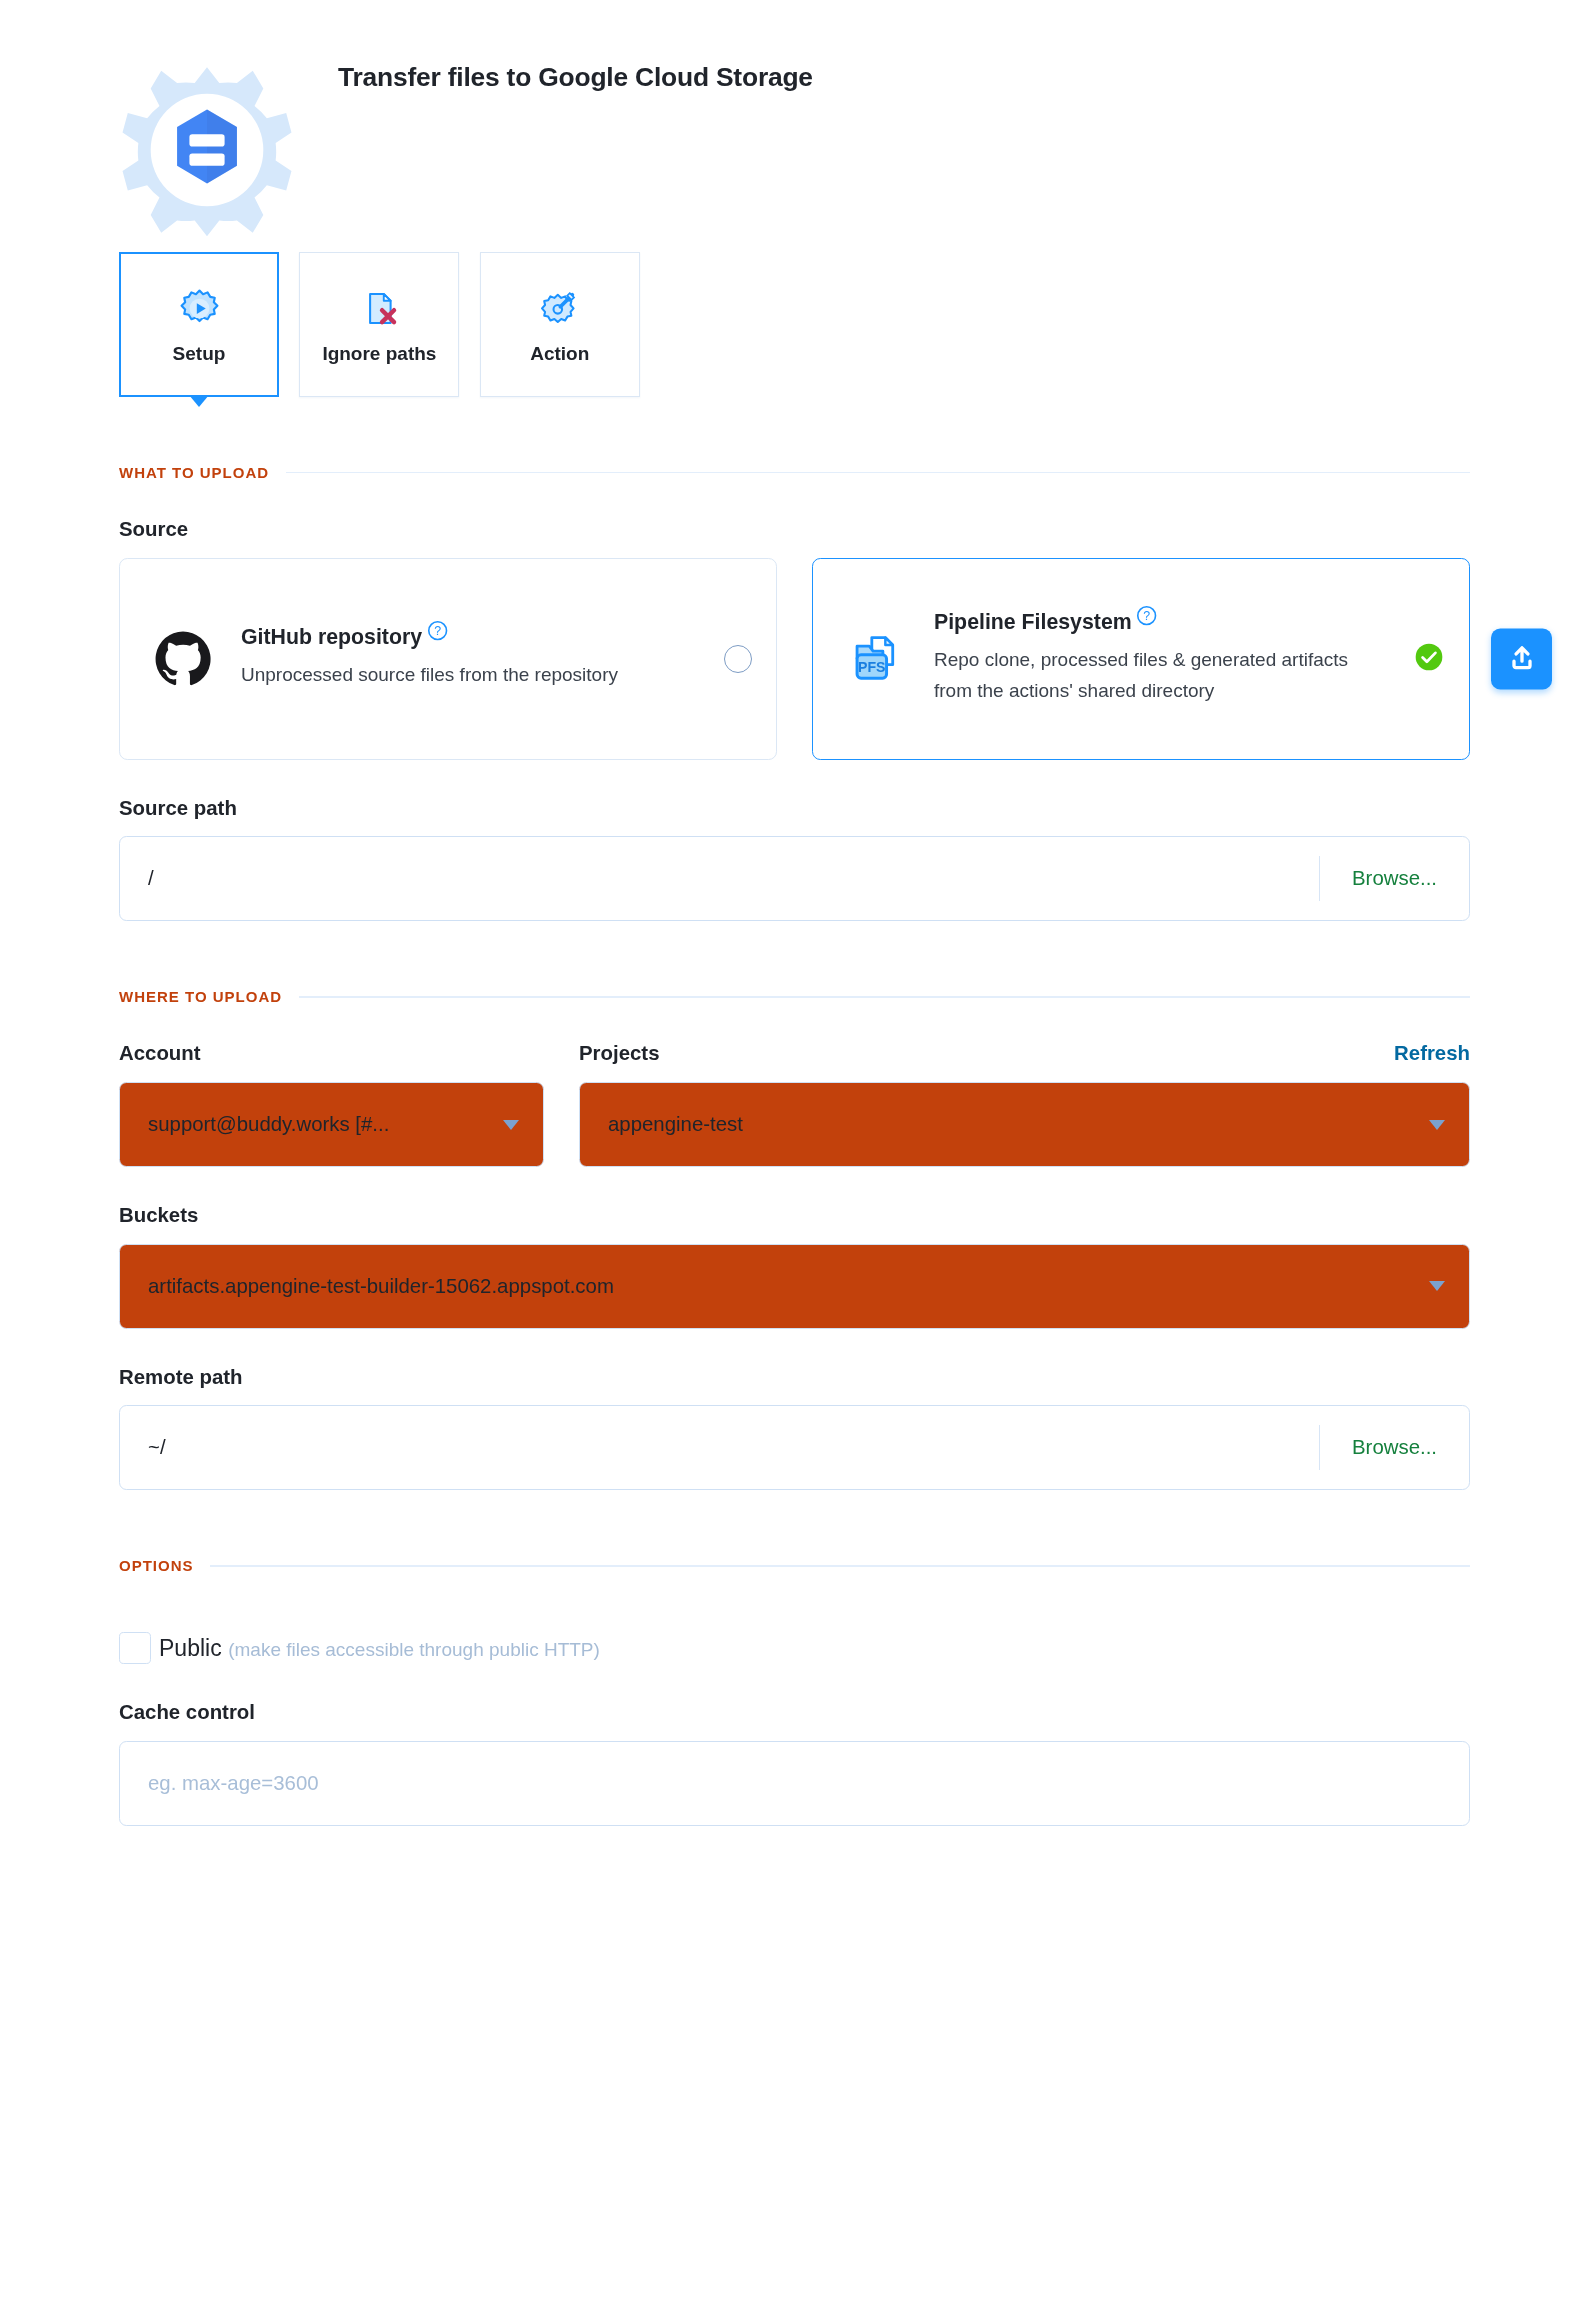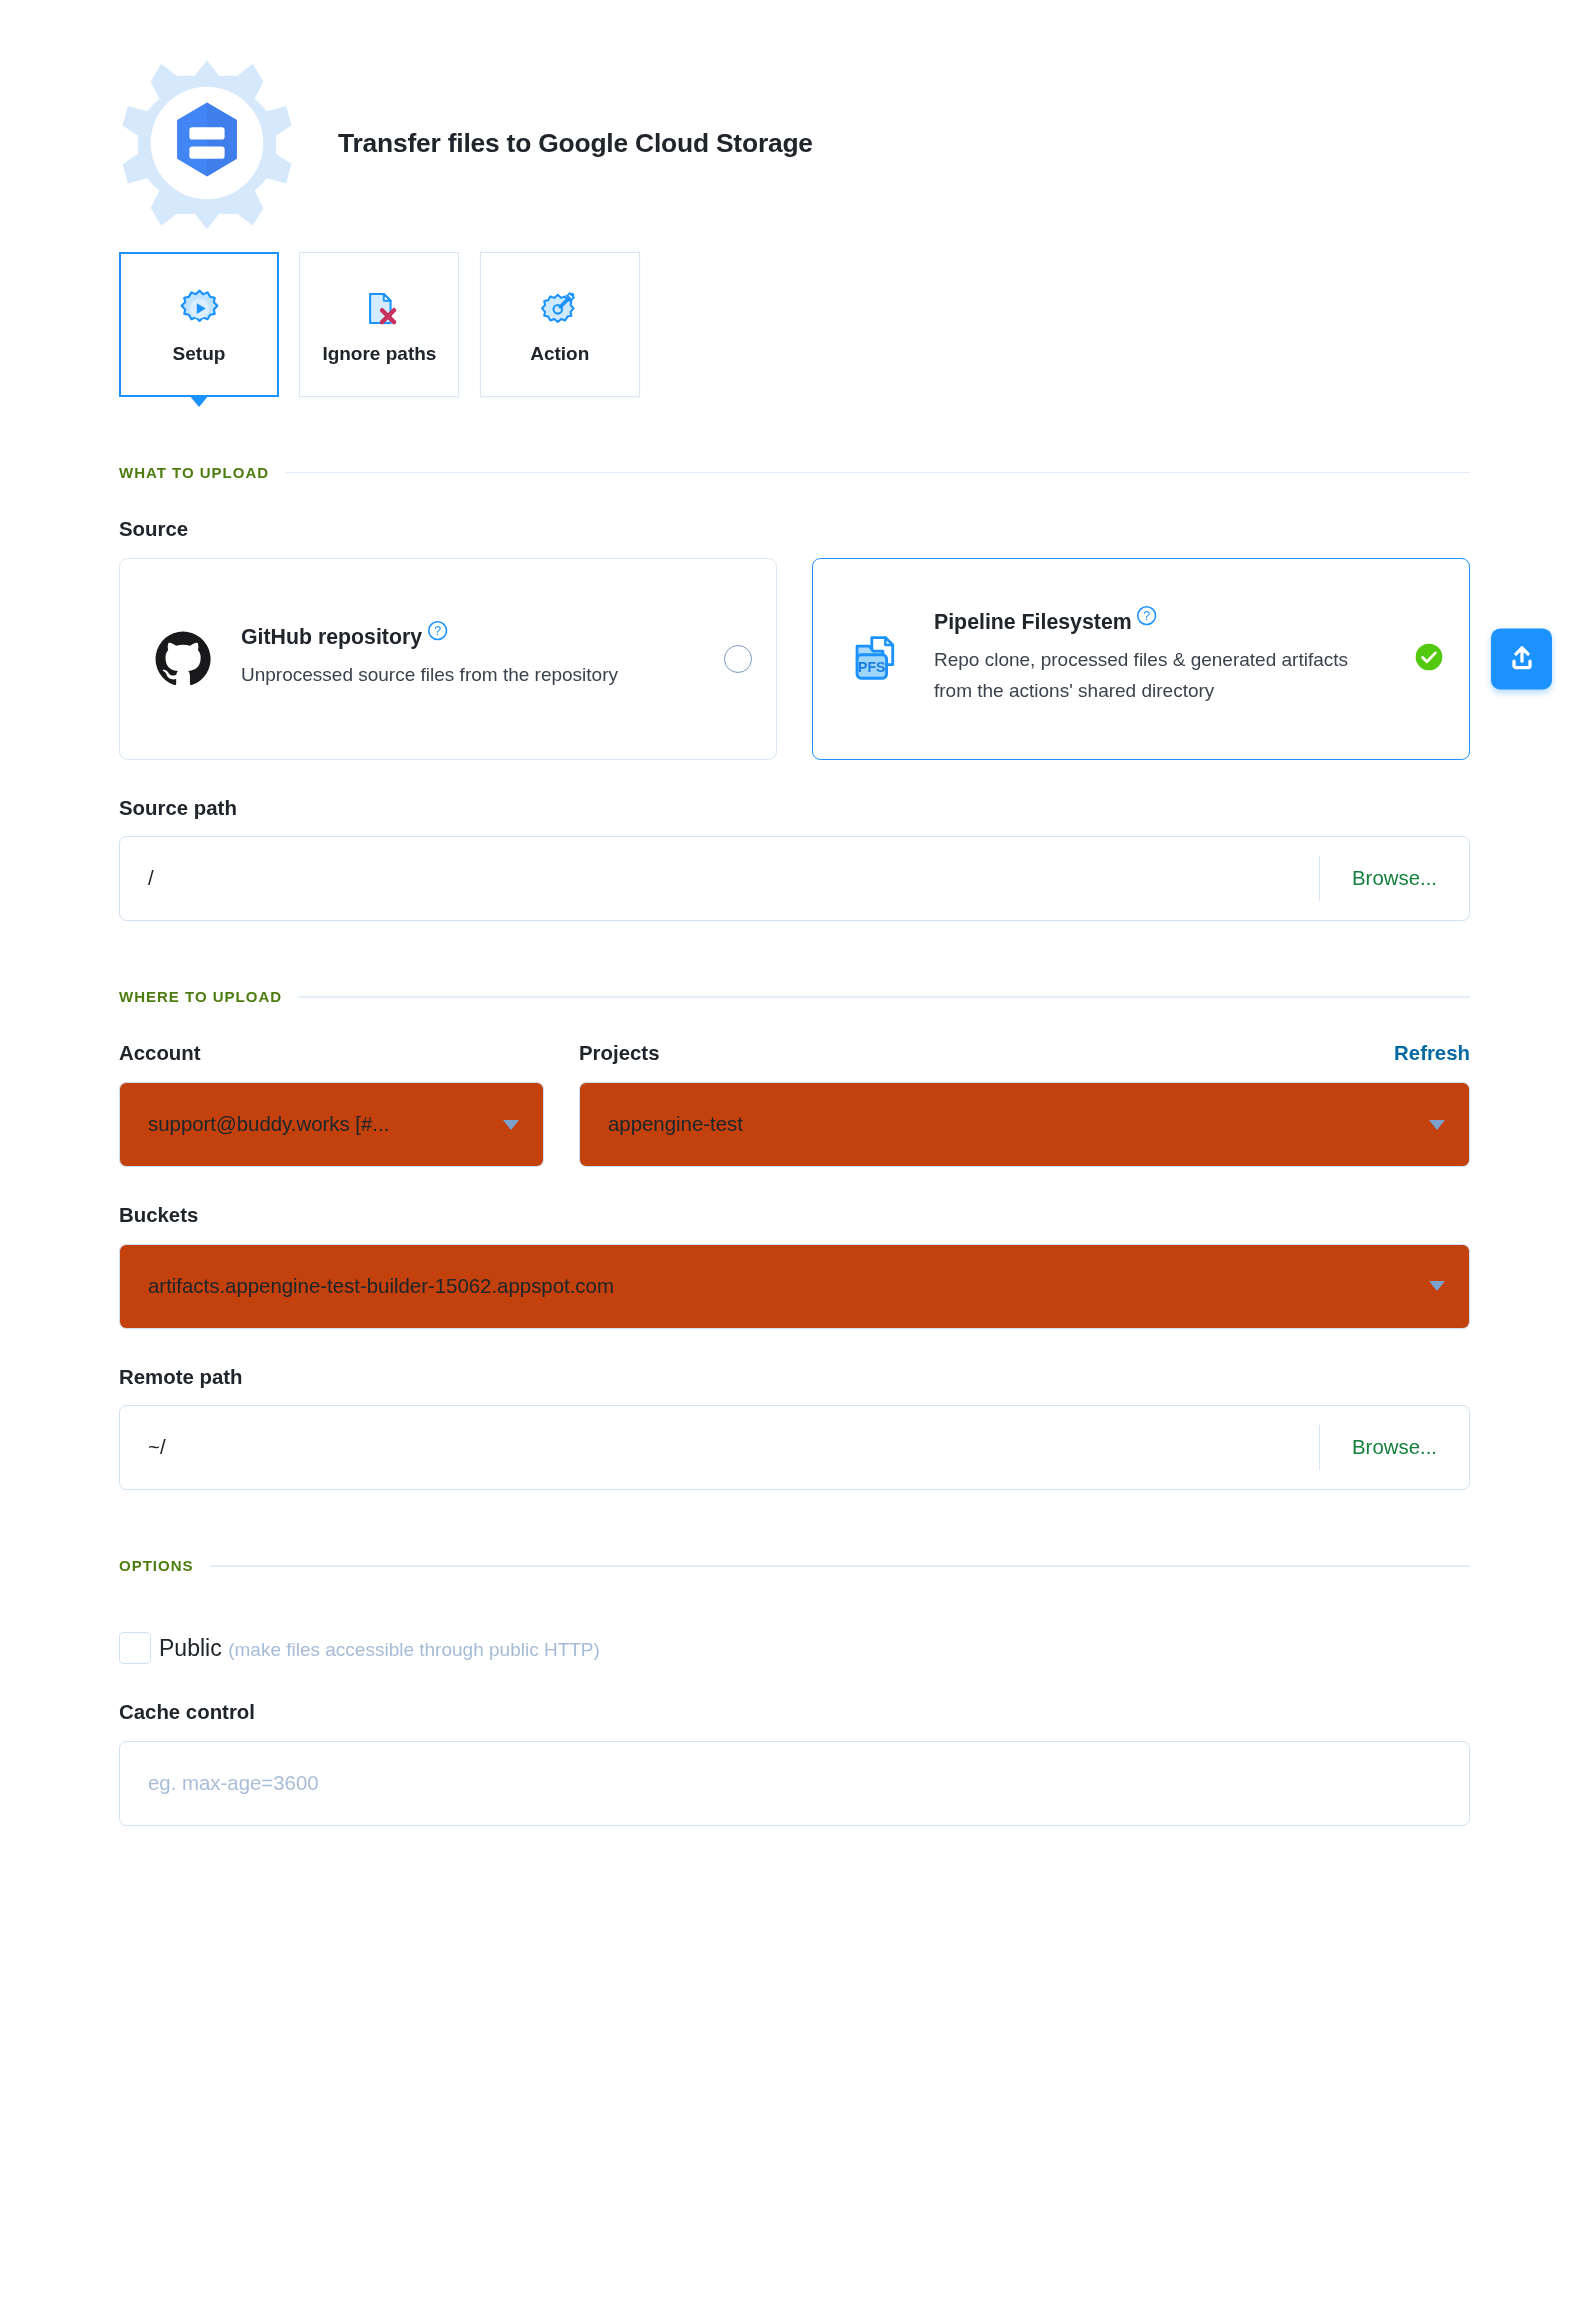--- a/index.html
+++ b/index.html
@@ -8,21 +8,21 @@
     height: 2319px;
     background: #ffffff;
     font-family: "Liberation Sans", sans-serif;
     color: #1e2227;
     overflow: hidden;
   }
   .page { position: relative; width: 1588px; height: 2319px; padding: 0; }
   .wrap { position: absolute; left: 119px; top: 0; width: 1351px; }
 
   
-  .header { display: flex; align-items: center; height: 241px; padding-top: 45px; }
+  .header { display: flex; align-items: flex-start; height: 241px; padding-top: 62px; }
   .app-icon { position: relative; width: 176px; height: 176px; flex: 0 0 176px; }
   .gear { position: absolute; inset: 0; }
   .icon-title {
     margin-left: 43px;
     font-size: 26.4px;
     font-weight: 700;
     letter-spacing: -0.2px;
     color: #20242b;
   }
 
@@ -46,21 +46,21 @@
     transform: translateX(-50%);
     border-left: 10.2px solid transparent;
     border-right: 10.2px solid transparent;
     border-top: 12px solid #1b92ff;
   }
 
   
   .section-head { display: flex; align-items: center; gap: 16.7px; margin-top: 67px; }
   .section-head .sh-text {
     font-size: 15px; font-weight: 700; letter-spacing: 1px;
-    color: #4d7c0f; white-space: nowrap;
+    color: #c2410c; white-space: nowrap;
   }
   .section-head .sh-rule { flex: 1; height: 1.5px; background: #e3eefb; }
 
   .field-label {
     font-size: 20.4px; font-weight: 700; color: #20242b;
     margin-top: 37px; margin-bottom: 16.7px;
   }
 
   
   .source-row { display: flex; gap: 35px; align-items: stretch; position: relative; }

